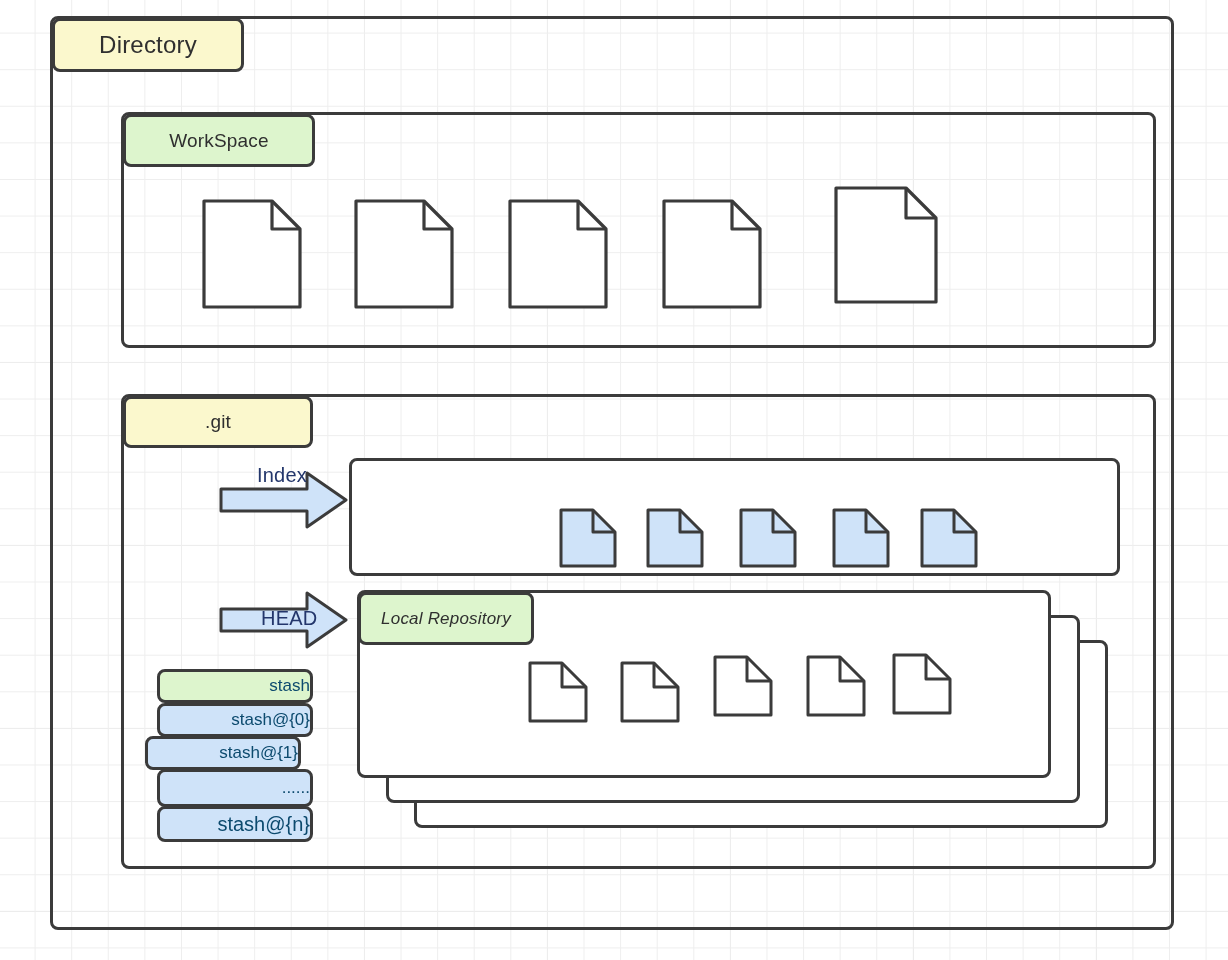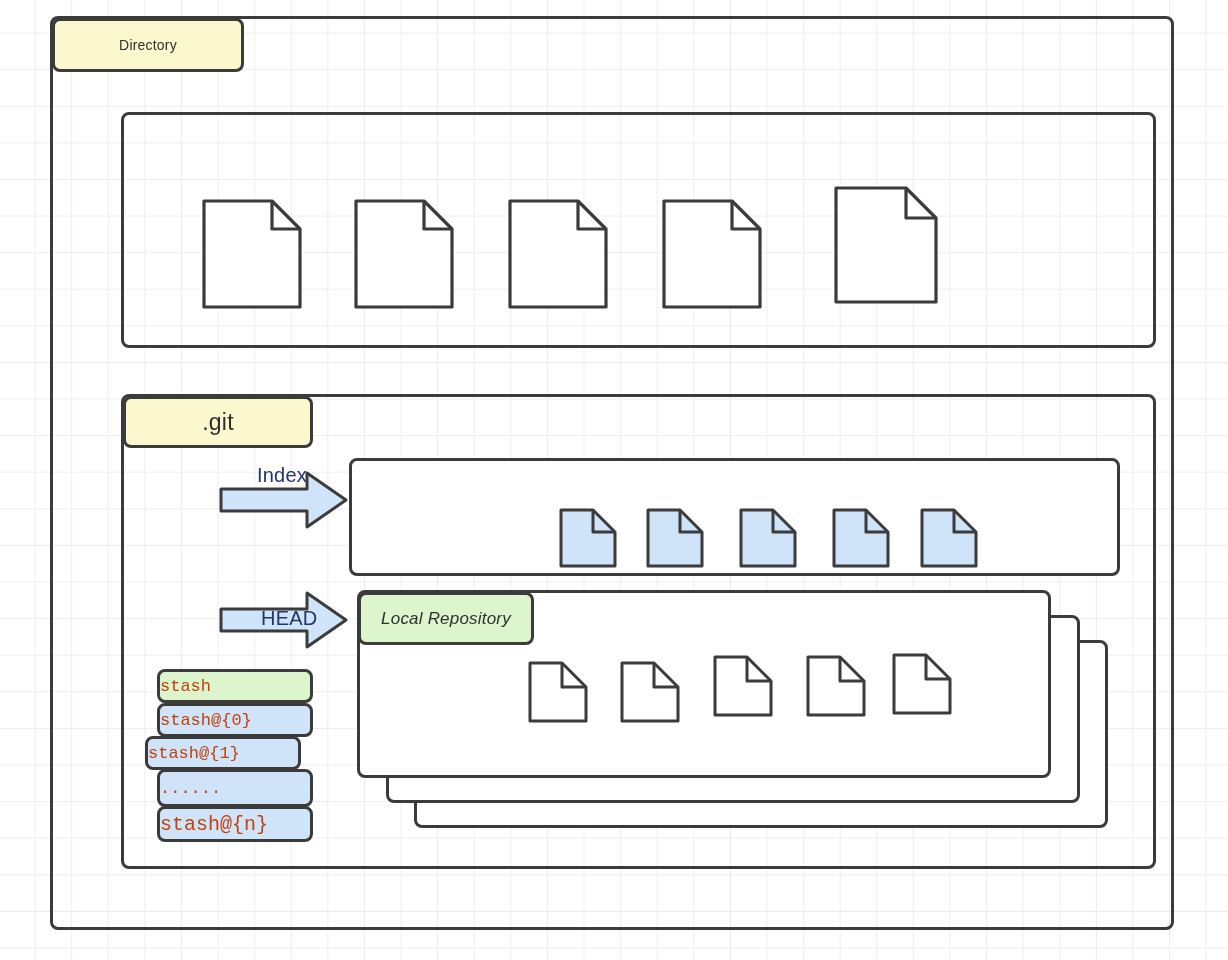--- a/index.html
+++ b/index.html
@@ -77,39 +77,41 @@
   }
 
   
   .stash-item {
     position: absolute;
     box-sizing: border-box;
     border: 3px solid #3b3b3b;
     border-radius: 8px;
     display: flex;
     align-items: center;
-    justify-content: flex-start;
-    color: #c2410c;
+    justify-content: flex-end;
+    color: #0c4a6e;
     white-space: nowrap;
-    font-family: Liberation Mono, monospace;
   }
 </style>
 </head>
 <body>
 
 <div id="canvas">
 
   <div class="box hollow" style="left:50px; top:16px; width:1124px; height:914px;"></div>
 
-  <div class="label-box label-yellow" style="left:52px; top:18px; width:192px; height:54px; font-size:14px;">
+  <div class="label-box label-yellow" style="left:52px; top:18px; width:192px; height:54px; font-size:24px;">
     <span>Directory</span>
   </div>
 
   <div class="box hollow" style="left:121px; top:112px; width:1035px; height:236px;"></div>
 
+  <div class="label-box label-green" style="left:123px; top:114px; width:192px; height:53px; font-size:19px;">
+    <span>WorkSpace</span>
+  </div>
 
   <div class="file-icon" style="left:202px; top:199px;">
     <svg width="100" height="110" viewBox="0 0 100 110">
       <path d="M2,2 H70 L98,30 V108 H2 Z" fill="#ffffff" stroke="#3b3b3b" stroke-width="3.2" stroke-linejoin="round"></path>
       <path d="M70,2 V30 H98" fill="none" stroke="#3b3b3b" stroke-width="3.2" stroke-linejoin="round"></path>
     </svg>
   </div>
   <div class="file-icon" style="left:354px; top:199px;">
     <svg width="100" height="110" viewBox="0 0 100 110">
       <path d="M2,2 H70 L98,30 V108 H2 Z" fill="#ffffff" stroke="#3b3b3b" stroke-width="3.2" stroke-linejoin="round"></path>
@@ -130,21 +132,21 @@
   </div>
   <div class="file-icon" style="left:834px; top:186px;">
     <svg width="104" height="118" viewBox="0 0 104 118">
       <path d="M2,2 H72 L102,32 V116 H2 Z" fill="#ffffff" stroke="#3b3b3b" stroke-width="3.2" stroke-linejoin="round"></path>
       <path d="M72,2 V32 H102" fill="none" stroke="#3b3b3b" stroke-width="3.2" stroke-linejoin="round"></path>
     </svg>
   </div>
 
   <div class="box hollow" style="left:121px; top:394px; width:1035px; height:475px;"></div>
 
-  <div class="label-box label-yellow" style="left:123px; top:396px; width:190px; height:52px; font-size:23px;">
+  <div class="label-box label-yellow" style="left:123px; top:396px; width:190px; height:52px; font-size:19px;">
     <span>.git</span>
   </div>
 
   <div class="box" style="left:349px; top:458px; width:771px; height:118px;"></div>
 
   <div class="file-icon" style="left:559px; top:508px;">
     <svg width="58" height="60" viewBox="0 0 58 60">
       <path d="M2,2 H34 L56,24 V58 H2 Z" fill="#cfe3f9" stroke="#3b3b3b" stroke-width="3" stroke-linejoin="round"></path>
       <path d="M34,2 V24 H56" fill="none" stroke="#3b3b3b" stroke-width="3" stroke-linejoin="round"></path>
     </svg>

